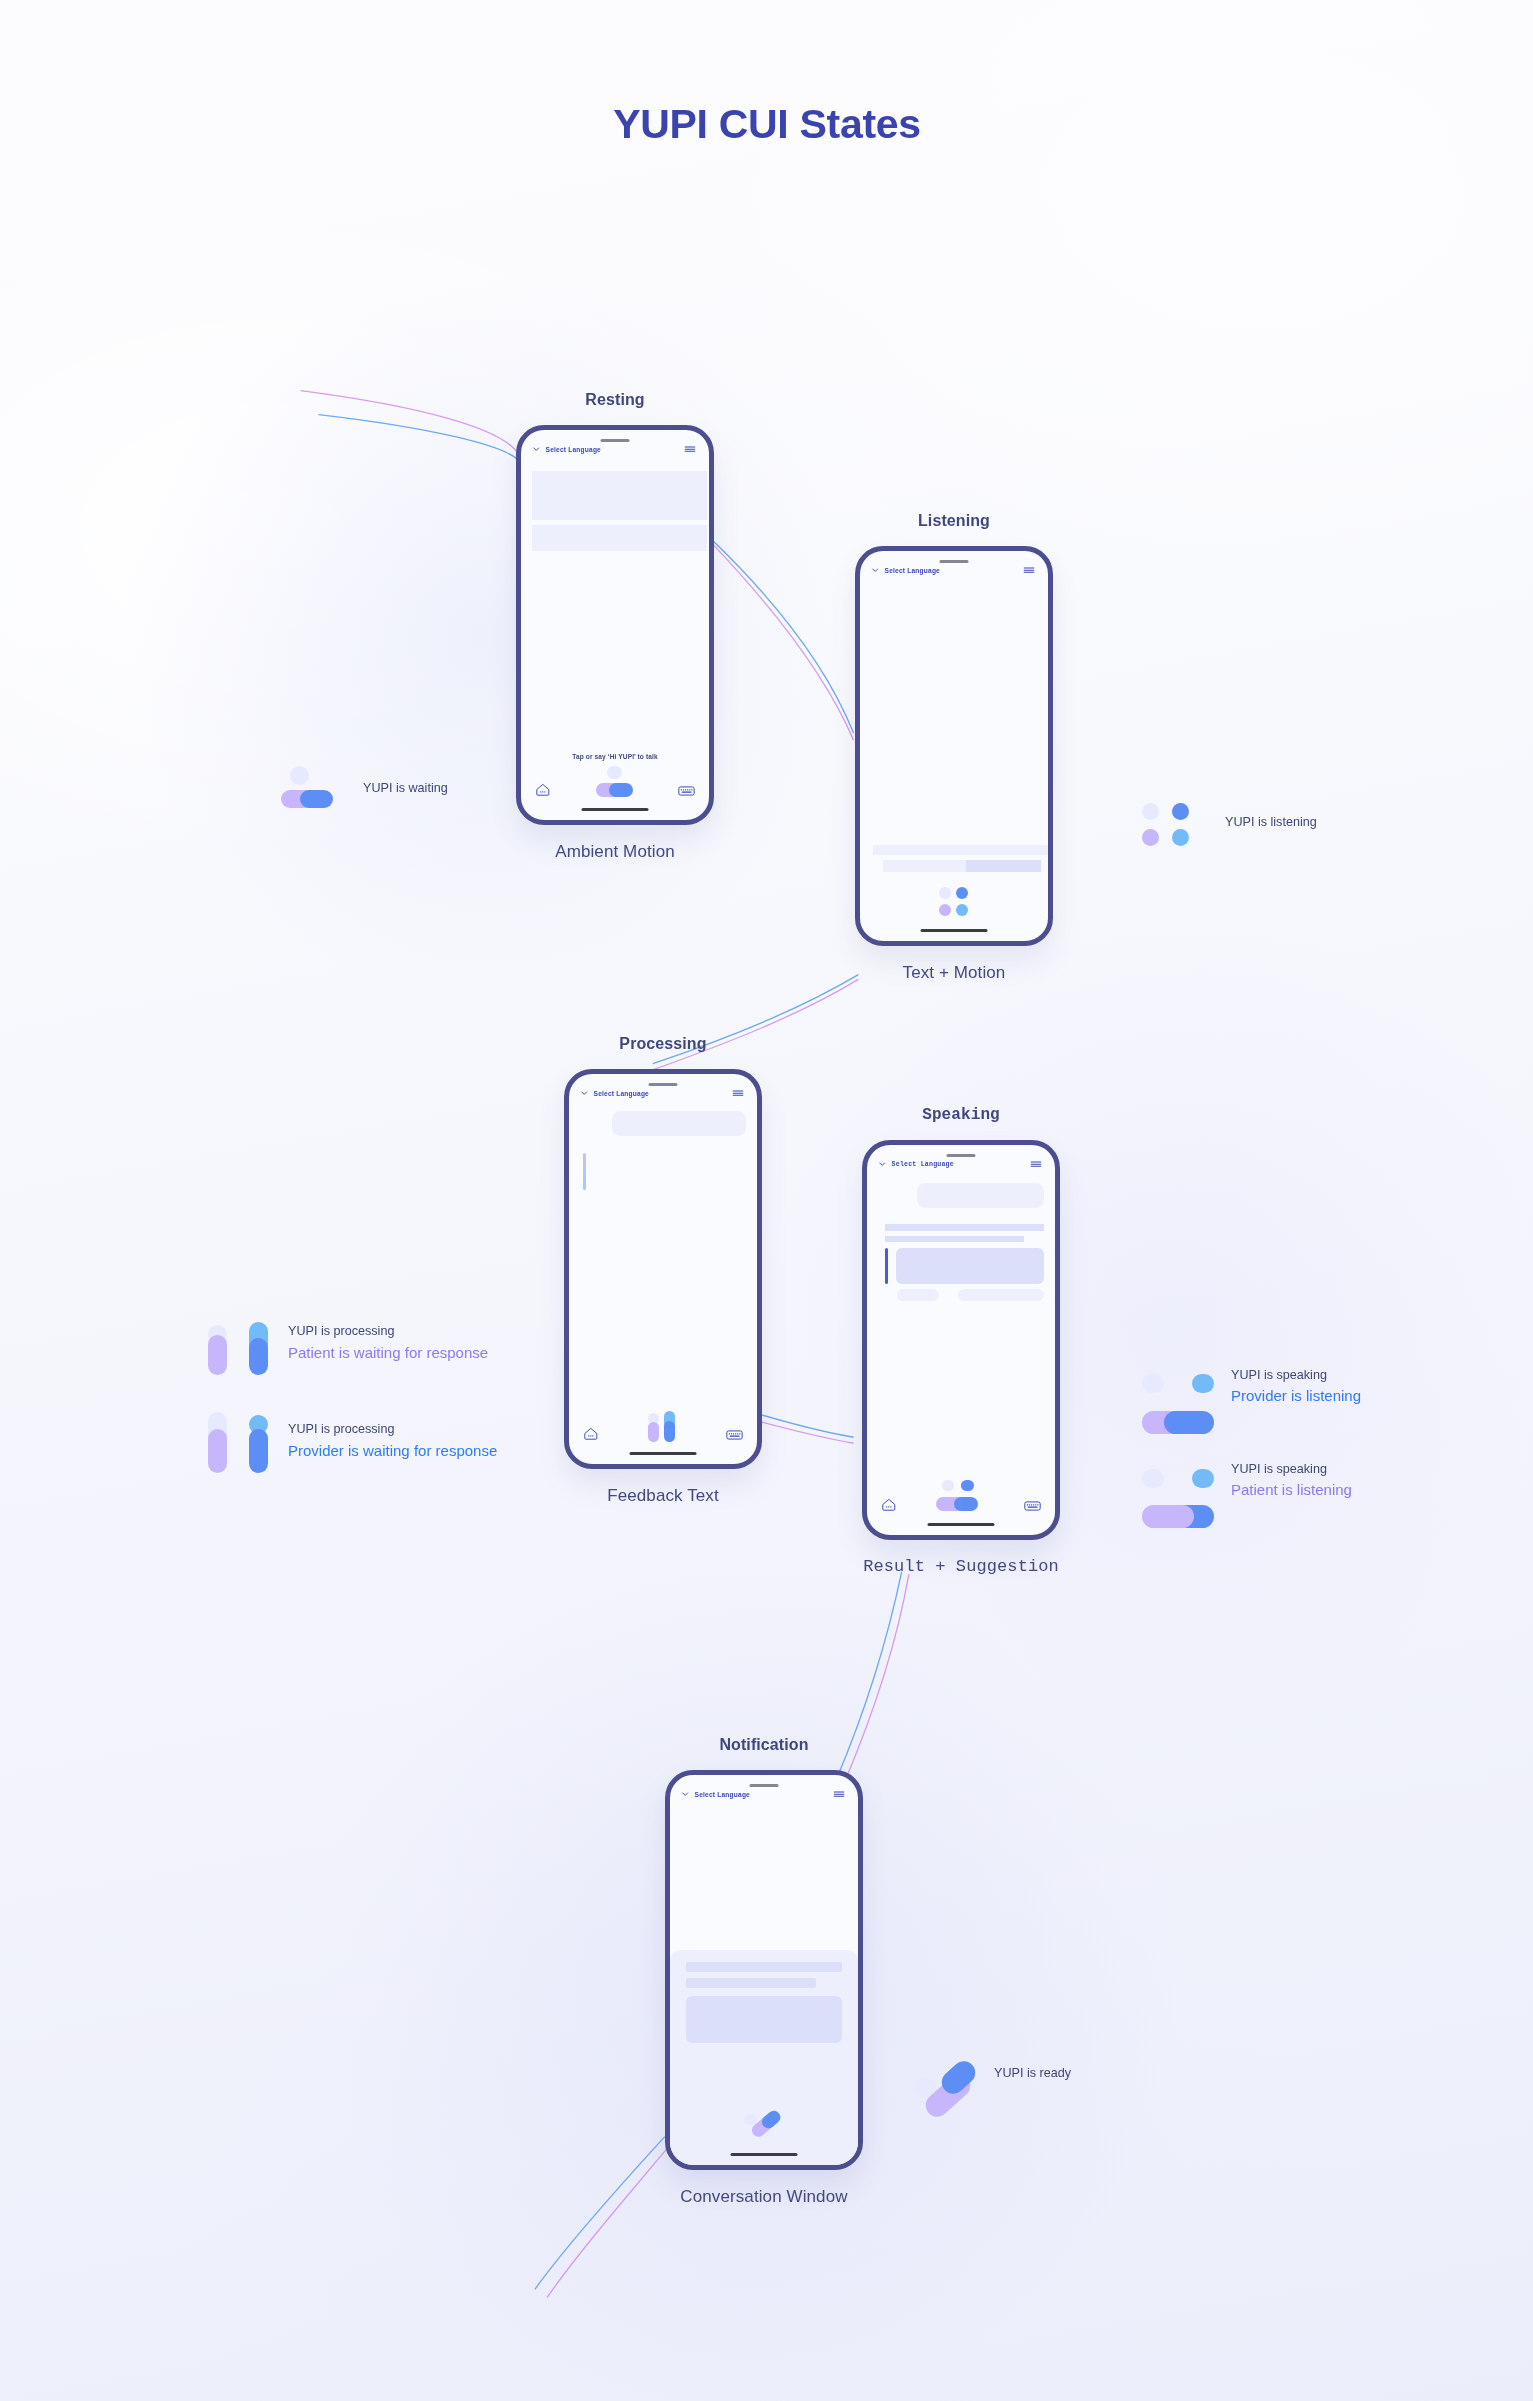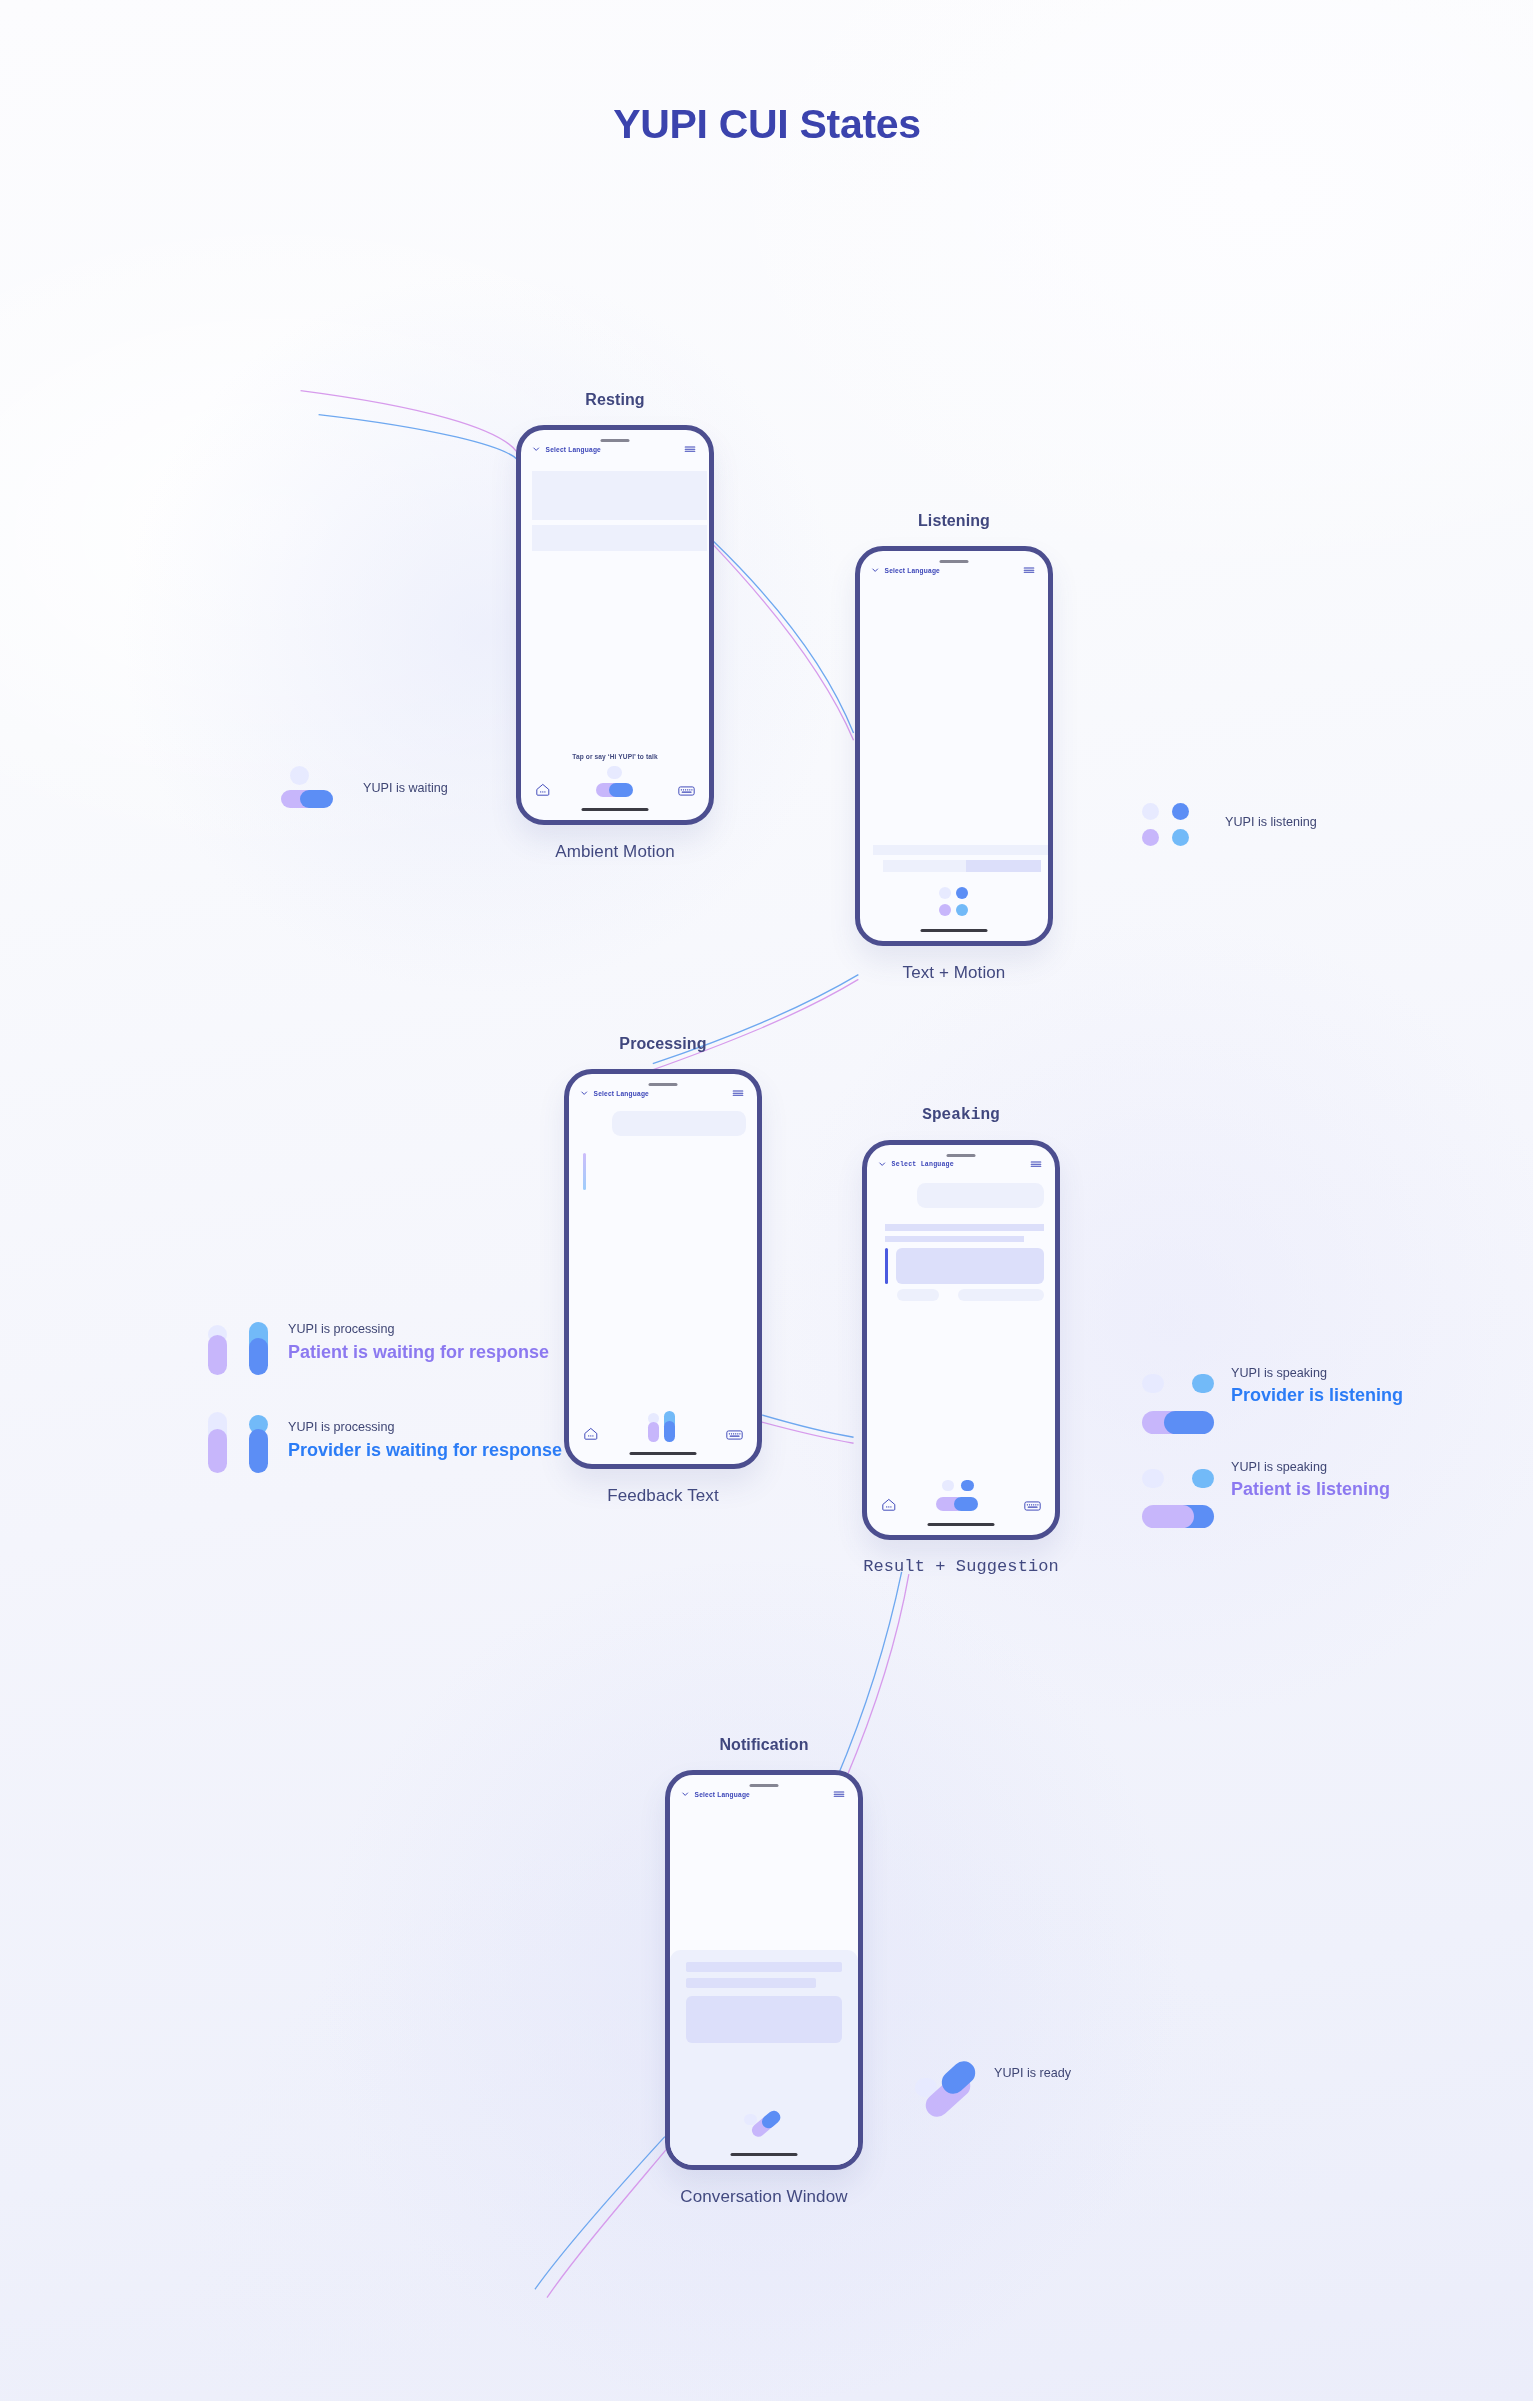--- a/index.html
+++ b/index.html
@@ -119,21 +119,21 @@
   .c-pale   { background: #e7eaff; }
   .c-lilac  { background: #c7b6fb; }
   .c-blue   { background: #5c8ef5; }
   .c-sky    { background: #72baf8; }
 
   
   .anno { position: absolute; display: flex; align-items: center; gap: 0; }
   .anno-art { position: relative; flex: none; }
   .anno-text { display: flex; flex-direction: column; gap: 5.4px; }
   .anno-main  { font-size: 12.6px; color: #3f4674; font-weight: 400; white-space: nowrap; }
-  .anno-sub   { font-size: 18px; font-weight: 700; white-space: nowrap; }
+  .anno-sub   { font-size: 15px; font-weight: 400; white-space: nowrap; }
   .sub-patient  { color: #8c79f0; }
   .sub-provider { color: #2b7cf6; }
 </style>
 </head>
 <body>
 
 <div class="blob blob-a"></div>
 <div class="blob blob-b"></div>
 <div class="blob blob-c"></div>
 

